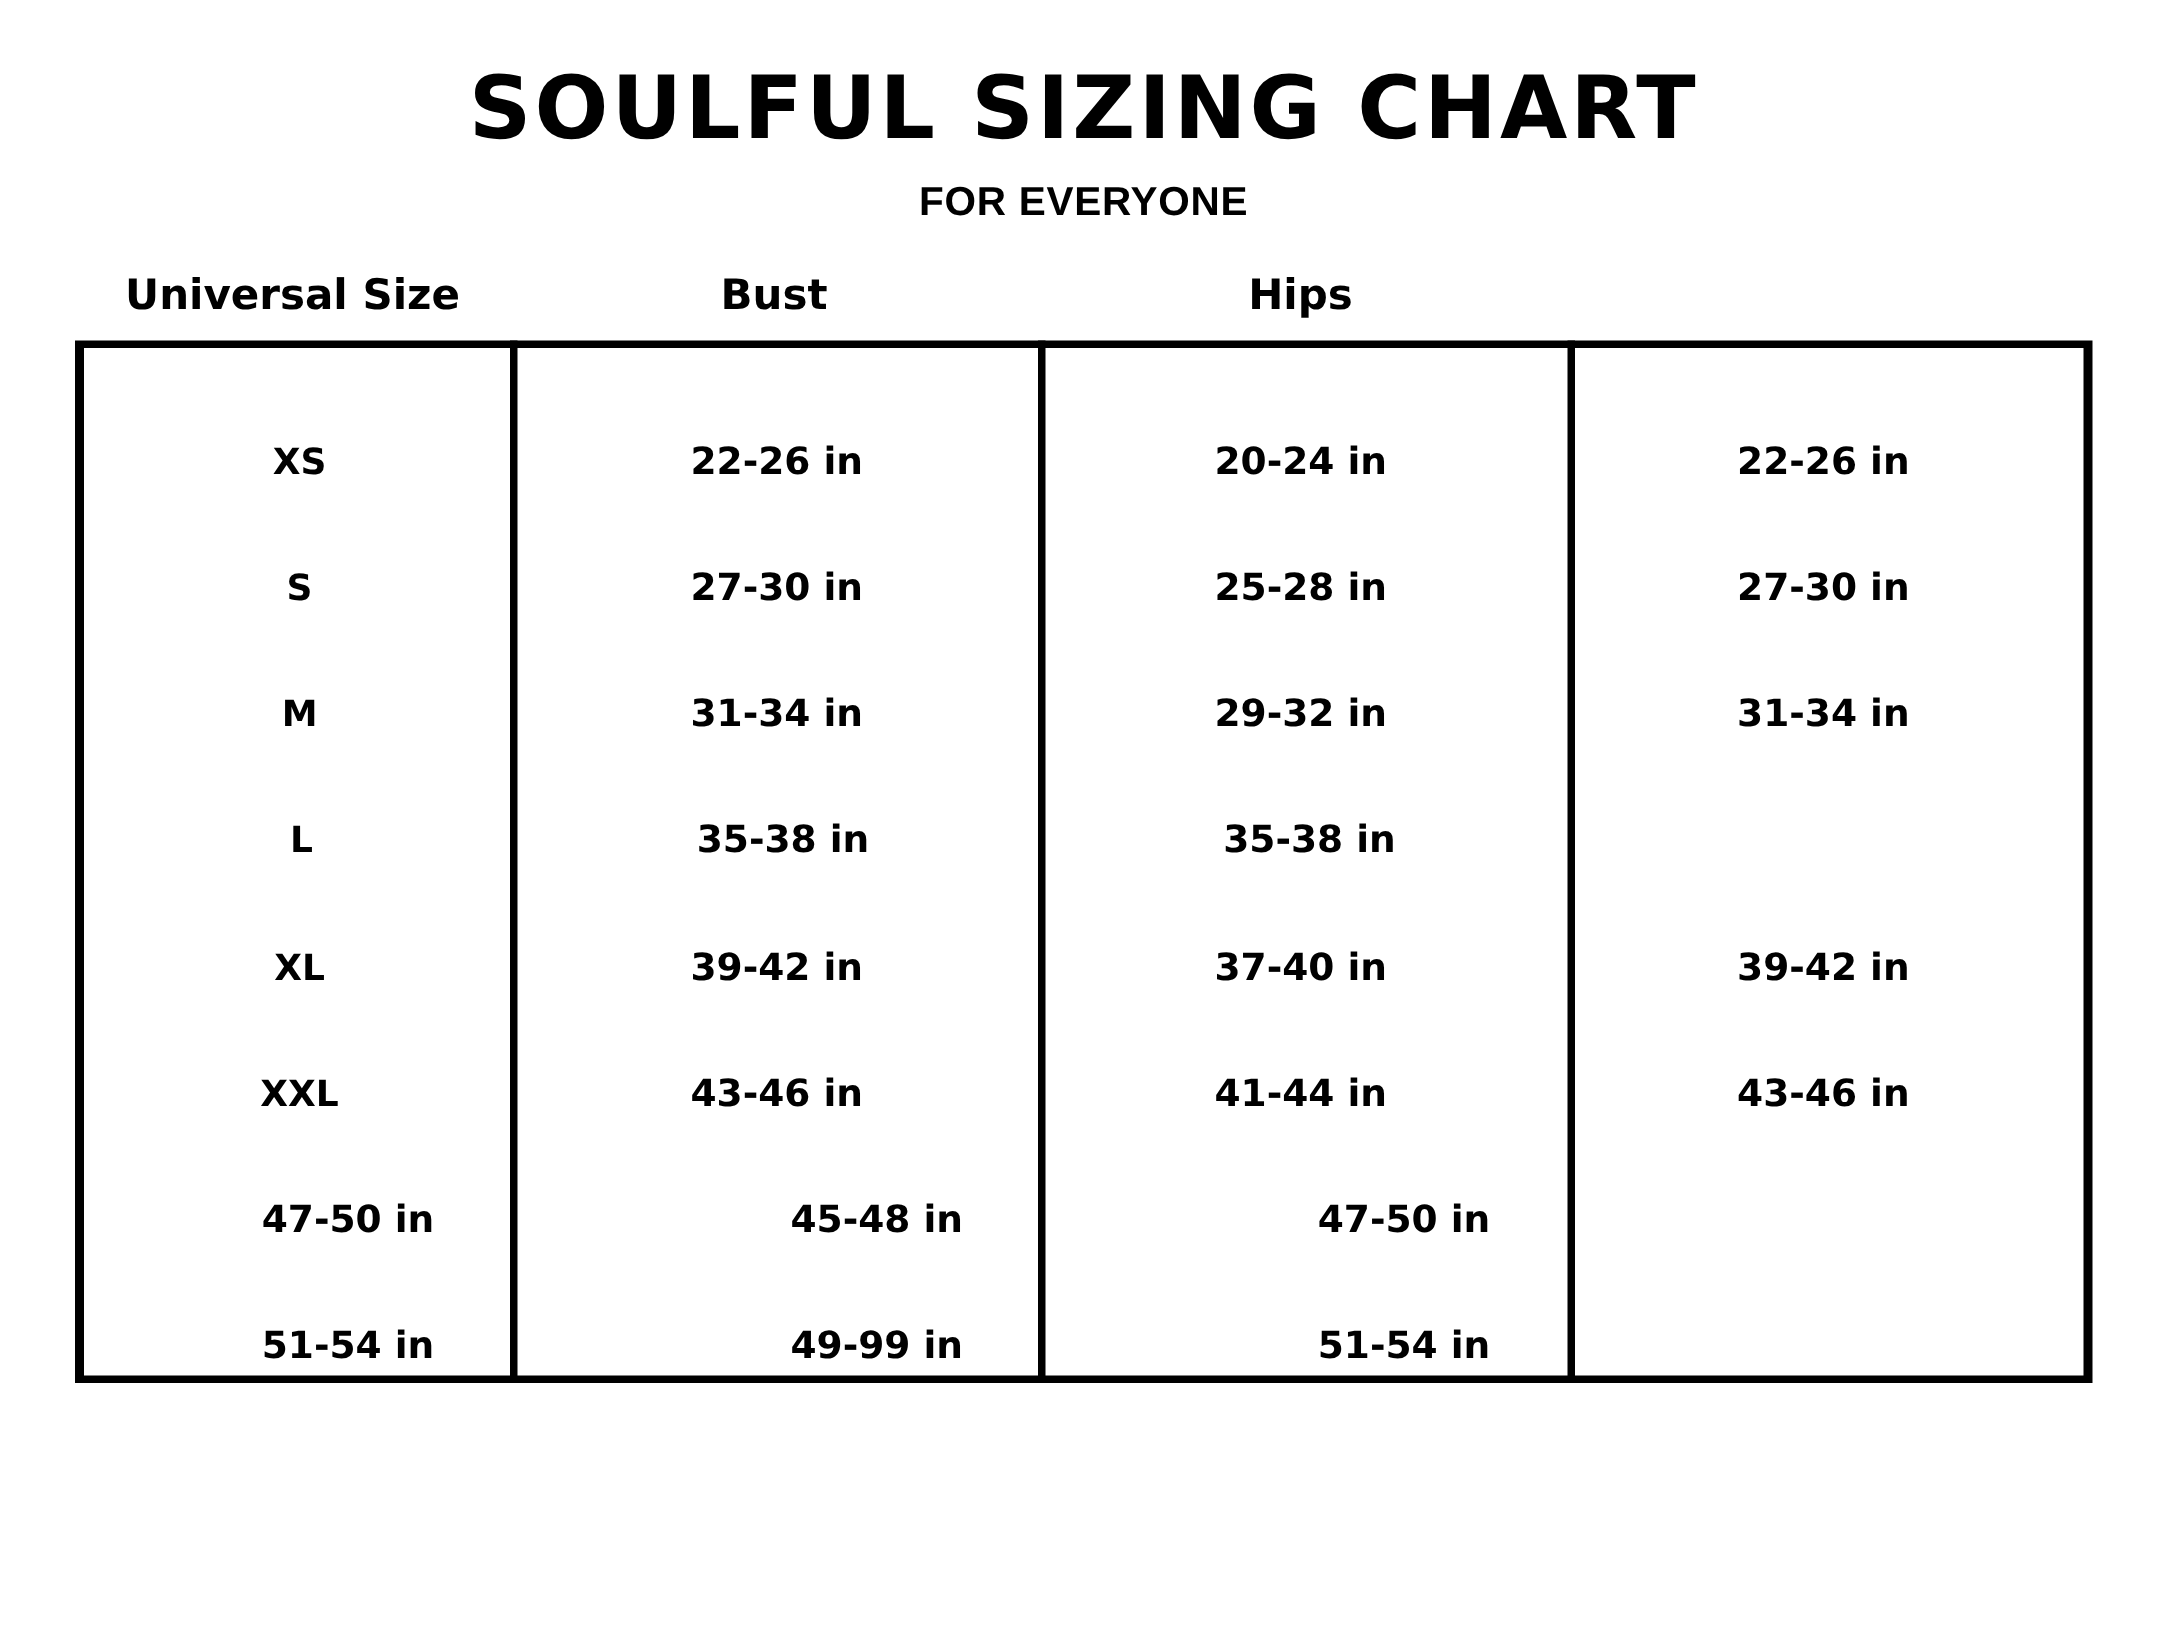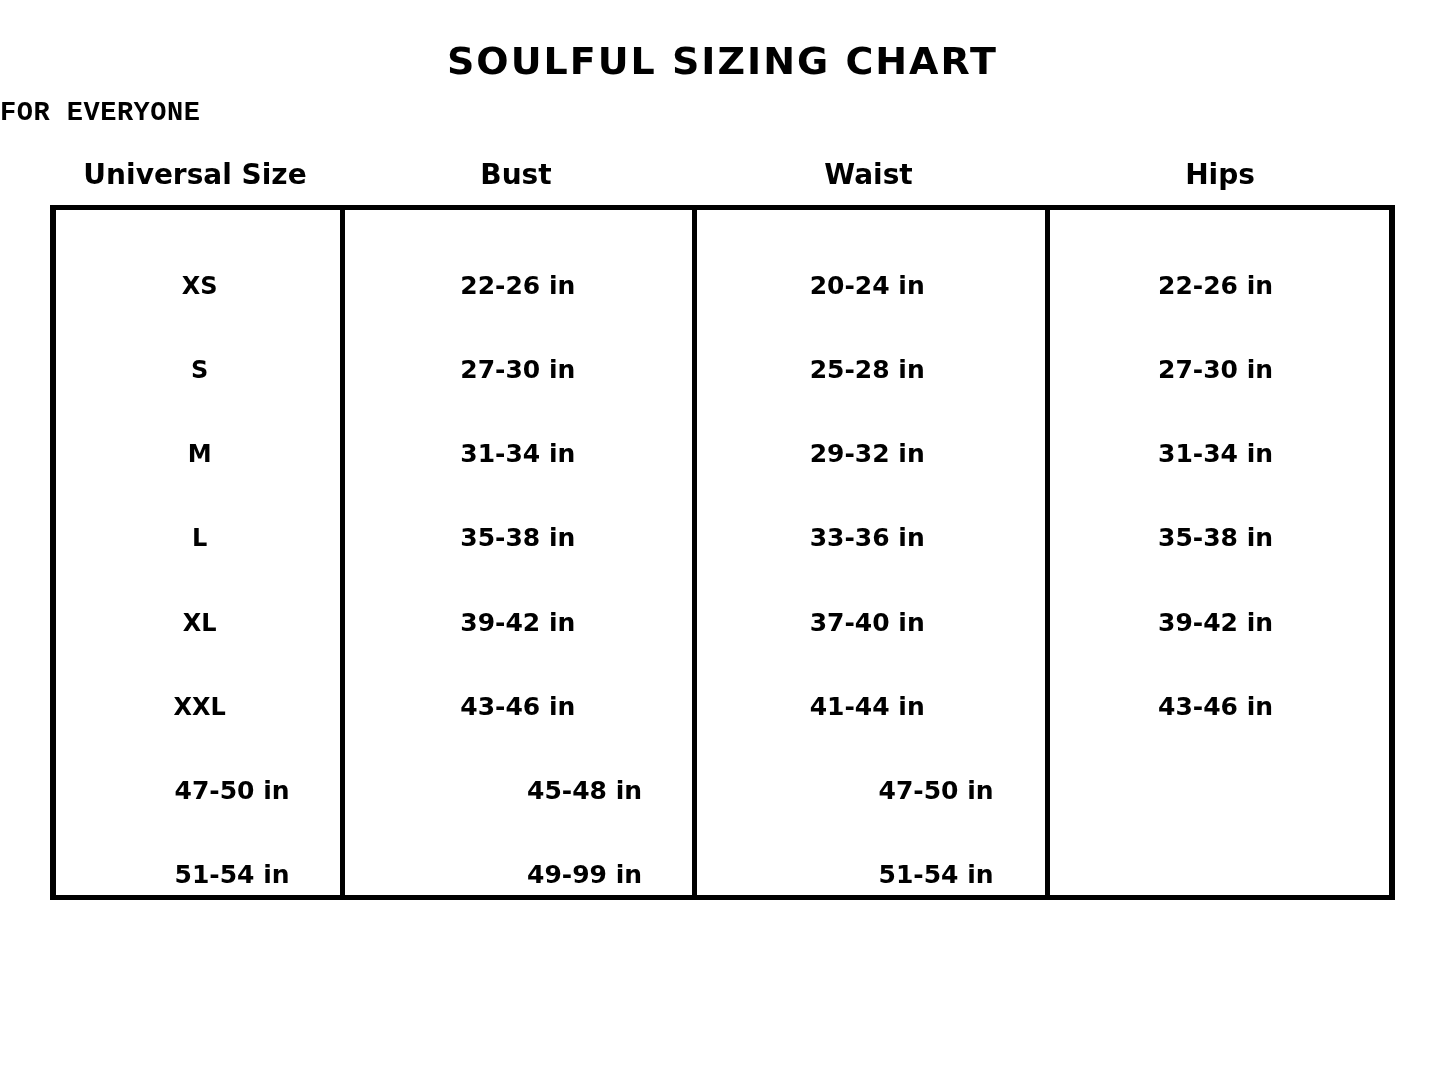--- a/index.html
+++ b/index.html
@@ -15,33 +15,34 @@
     overflow: hidden;
   }
   .page {
     position: relative;
     width: 1445px;
     height: 1084px;
     box-sizing: border-box;
   }
   .title {
     text-align: center;
-    font-size: 38px;
+    font-size: 58px;
     font-weight: 800;
     letter-spacing: 2px;
     margin: 42px 0 0 0;
     line-height: 1.05;
     font-family: "DejaVu Sans", sans-serif;
   }
   .subtitle {
+    text-align: center;
     font-size: 27px;
     font-weight: 800;
     letter-spacing: 0.5px;
     margin: 16px 0 0 0;
-    font-family: Liberation Mono, monospace;
+    font-family: Liberation Sans, sans-serif;
   }
   .chart {
     position: relative;
     margin: 30px auto 0 auto;
     width: 1345px;
   }
   .head-row {
     display: flex;
     width: 100%;
     box-sizing: border-box;
@@ -104,21 +105,20 @@
 <div class="page">
 
   <h1 class="title">SOULFUL SIZING CHART</h1>
   <h2 class="subtitle">FOR EVERYONE</h2>
 
   <div class="chart">
 
     <div class="head-row">
       <div class="head-cell col-0">Universal Size</div>
       <div class="head-cell col-1">Bust</div>
-      <div class="head-cell col-2">Waist</div>
       <div class="head-cell col-3">Hips</div>
     </div>
 
     <div class="vwrap">
       <div class="table-box">
 
         <div class="row">
           <div class="cell size-cell col-0">XS</div>
           <div class="cell col-1">22-26 in</div>
           <div class="cell col-2">20-24 in</div>
@@ -135,21 +135,20 @@
         <div class="row">
           <div class="cell size-cell col-0">M</div>
           <div class="cell col-1">31-34 in</div>
           <div class="cell col-2">29-32 in</div>
           <div class="cell col-3">31-34 in</div>
         </div>
 
         <div class="row">
           <div class="cell size-cell col-0">L</div>
           <div class="cell col-1">35-38 in</div>
-          <div class="cell col-2">33-36 in</div>
           <div class="cell col-3">35-38 in</div>
         </div>
 
         <div class="row">
           <div class="cell size-cell col-0">XL</div>
           <div class="cell col-1">39-42 in</div>
           <div class="cell col-2">37-40 in</div>
           <div class="cell col-3">39-42 in</div>
         </div>
 

